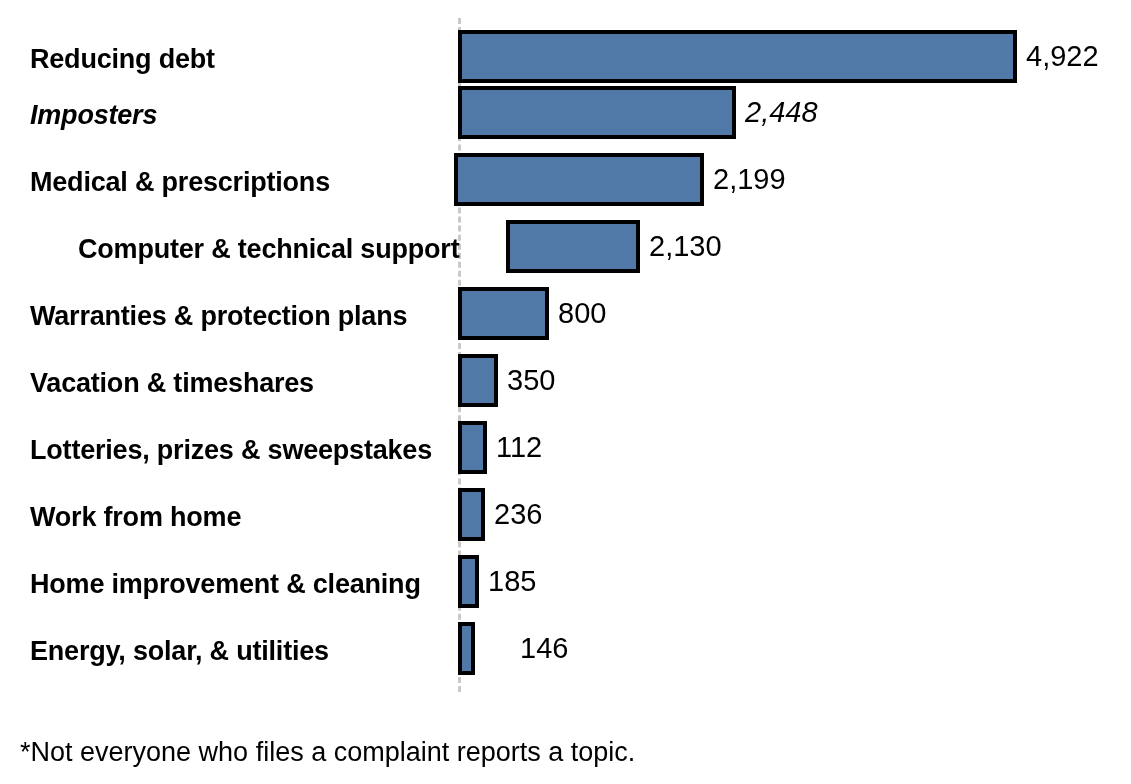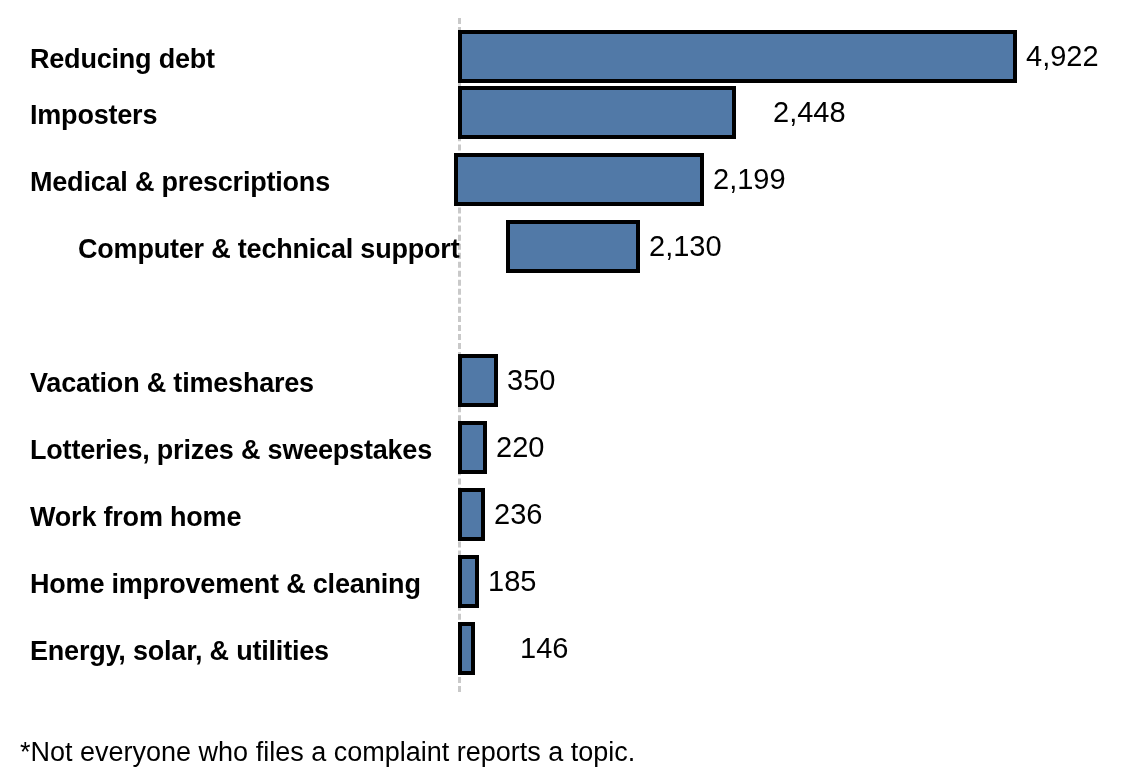--- a/index.html
+++ b/index.html
@@ -108,53 +108,60 @@
   <div id="plot-area">
     <div id="baseline-gridline" style="left: 458px;"></div>
 
   <div class="bar-row" style="top: 26px; padding-left: 40px;">
         <div class="category-label">Reducing debt</div>
         <div class="bar-track" style="left: 458px;">
           <div class="bar-rect" style="width: 559px; background: rgb(81, 121, 167); border-color: rgb(0, 0, 0);"></div>
           <div class="bar-value">4,922</div>
         </div>
       </div>
-      <div class="bar-row" style="top: 82px;">
+      <div class="bar-row" style="top: 82px; font-style: italic;">
         <div class="category-label">Imposters</div>
-        <div class="bar-track" style="left: 458px; gap: 28px;">
+        <div class="bar-track" style="left: 458px;">
           <div class="bar-rect" style="width: 278px; background: rgb(81, 121, 167); border-color: rgb(0, 0, 0);"></div>
           <div class="bar-value">2,448</div>
         </div>
       </div>
       <div class="bar-row" style="top: 149px;">
         <div class="category-label">Medical &amp; prescriptions</div>
         <div class="bar-track" style="left: 454px;">
           <div class="bar-rect" style="width: 250px; background: rgb(81, 121, 167); border-color: rgb(0, 0, 0);"></div>
           <div class="bar-value">2,199</div>
         </div>
       </div>
       <div class="bar-row" style="top: 216px; margin-left: 48px;">
         <div class="category-label">Computer &amp; technical support</div>
         <div class="bar-track" style="left: 458px;">
           <div class="bar-rect" style="width: 134px; background: rgb(81, 121, 167); border-color: rgb(0, 0, 0);"></div>
           <div class="bar-value">2,130</div>
         </div>
       </div>
+      <div class="bar-row" style="top: 283px;">
+        <div class="category-label">Warranties &amp; protection plans</div>
+        <div class="bar-track" style="left: 458px;">
+          <div class="bar-rect" style="width: 91px; background: rgb(81, 121, 167); border-color: rgb(0, 0, 0);"></div>
+          <div class="bar-value">800</div>
+        </div>
+      </div>
       <div class="bar-row" style="top: 350px;">
         <div class="category-label">Vacation &amp; timeshares</div>
         <div class="bar-track" style="left: 458px;">
           <div class="bar-rect" style="width: 40px; background: rgb(81, 121, 167); border-color: rgb(0, 0, 0);"></div>
           <div class="bar-value">350</div>
         </div>
       </div>
       <div class="bar-row" style="top: 417px;">
         <div class="category-label">Lotteries, prizes &amp; sweepstakes</div>
         <div class="bar-track" style="left: 458px;">
           <div class="bar-rect" style="width: 29px; background: rgb(81, 121, 167); border-color: rgb(0, 0, 0);"></div>
-          <div class="bar-value">220</div>
+          <div class="bar-value">112</div>
         </div>
       </div>
       <div class="bar-row" style="top: 484px;">
         <div class="category-label">Work from home</div>
         <div class="bar-track" style="left: 458px;">
           <div class="bar-rect" style="width: 27px; background: rgb(81, 121, 167); border-color: rgb(0, 0, 0);"></div>
           <div class="bar-value">236</div>
         </div>
       </div>
       <div class="bar-row" style="top: 551px;">

